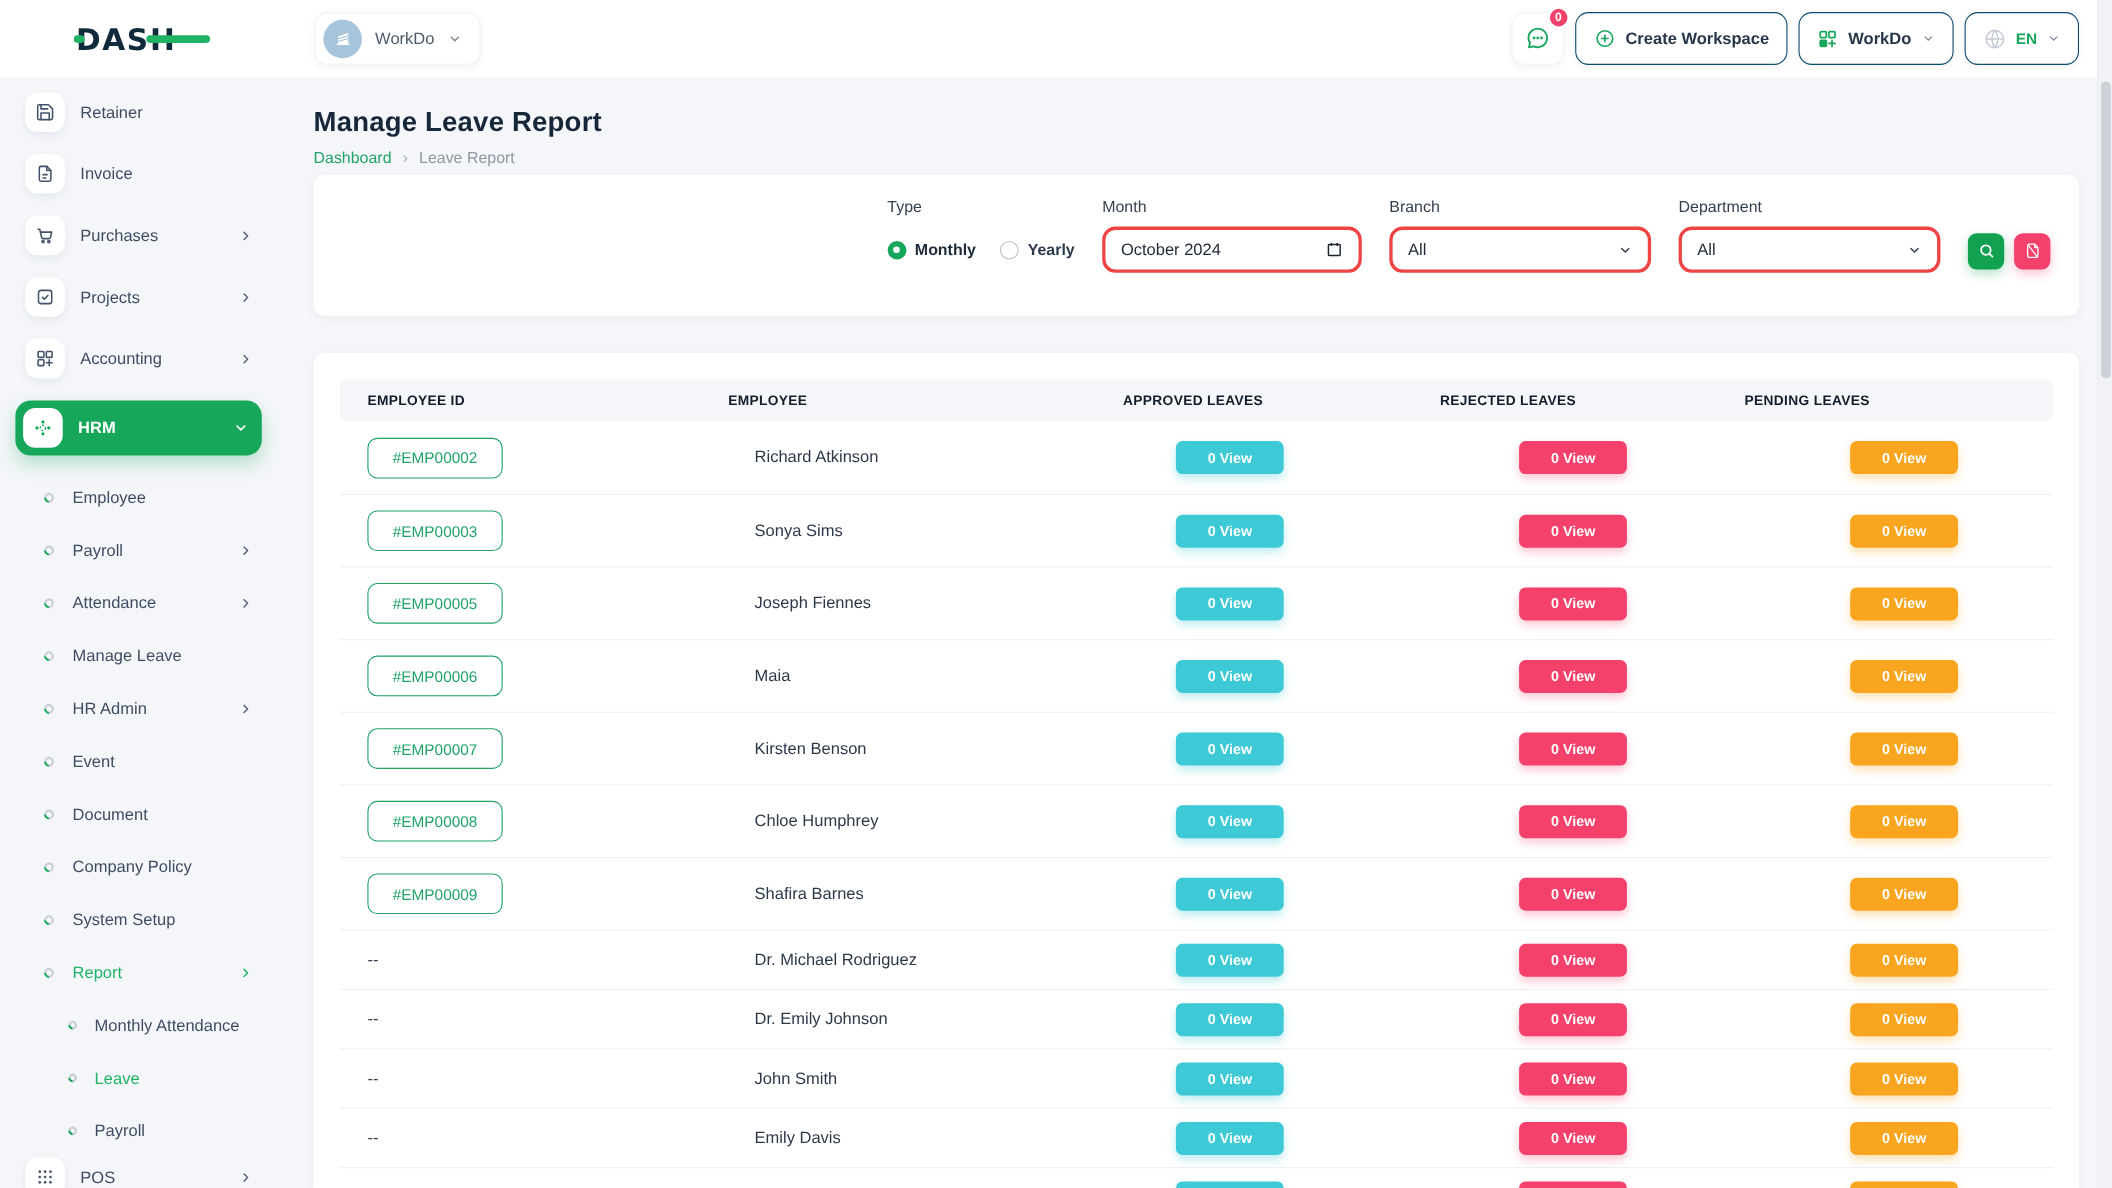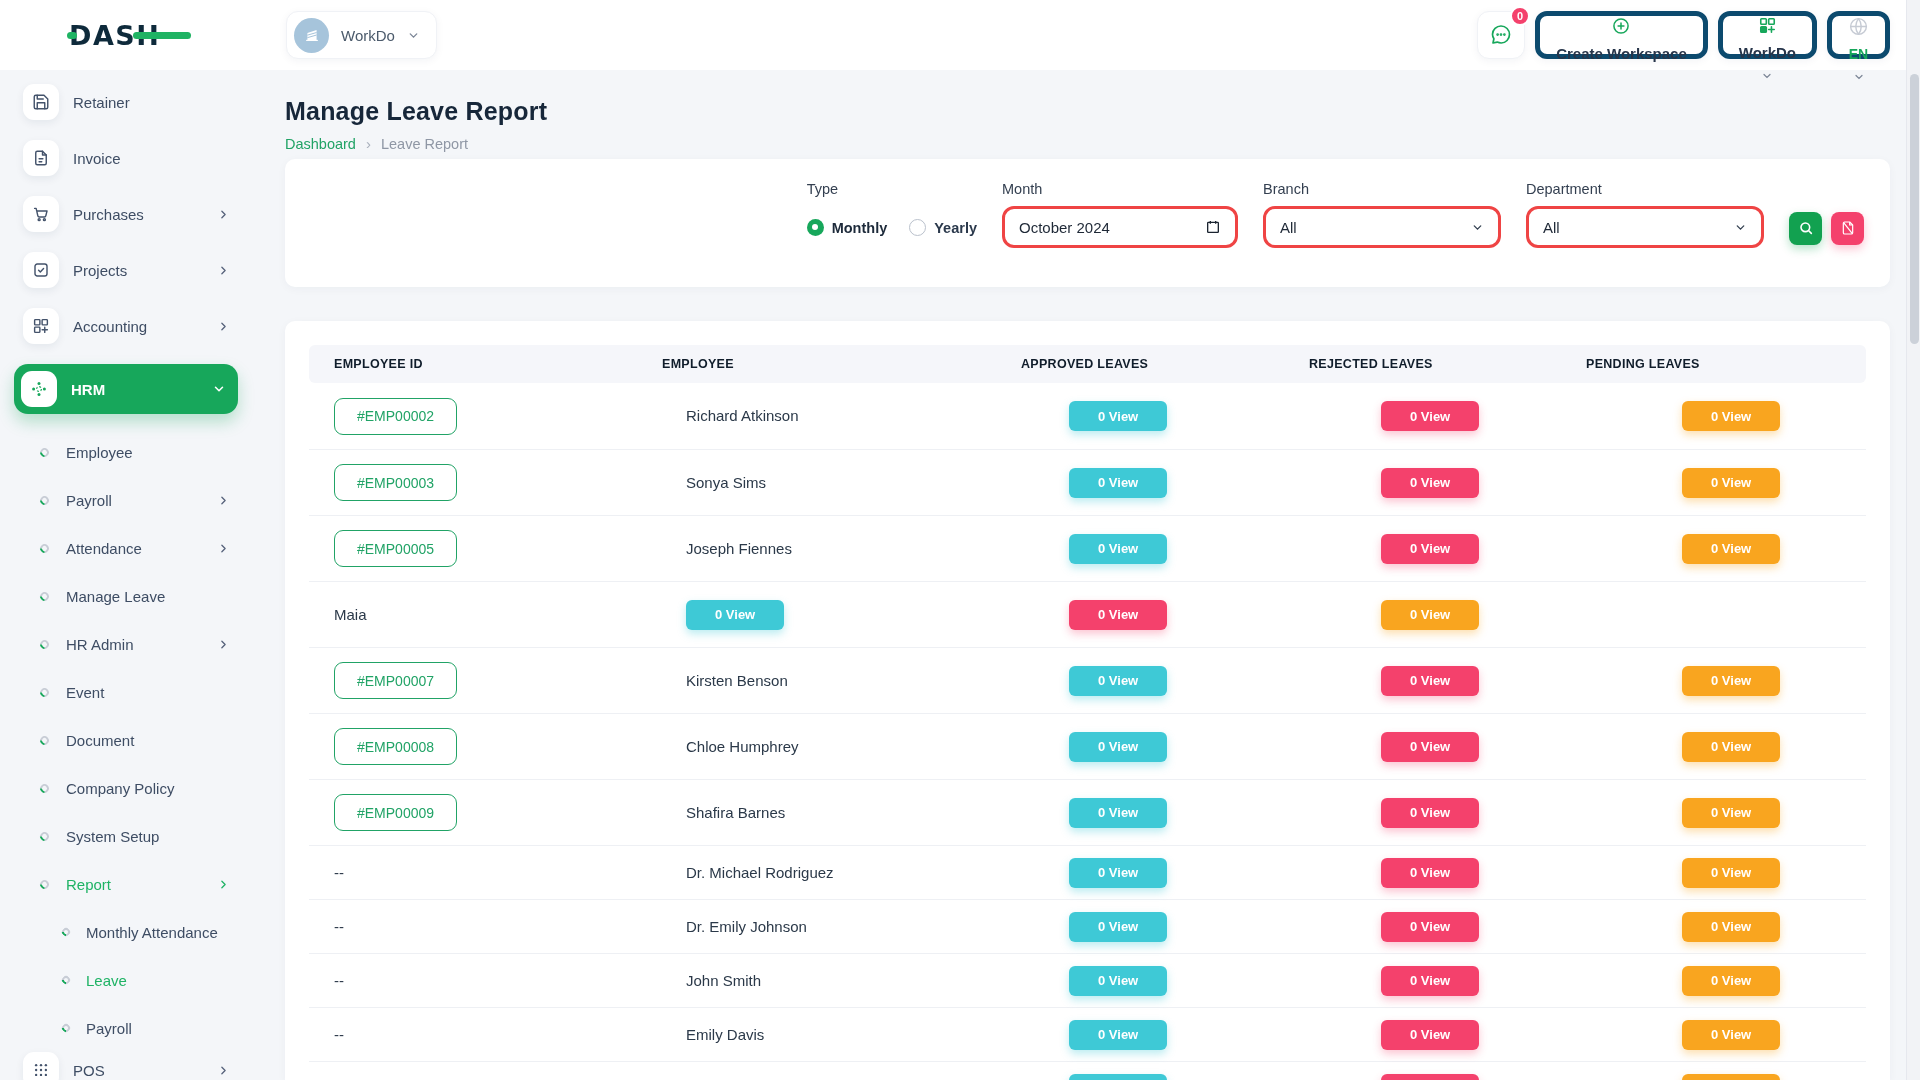--- a/index.html
+++ b/index.html
@@ -27,23 +27,23 @@
     position:relative; width:48px; height:48px; border-radius:12px; background:#fff;
     border:1px solid #f0f2f6; box-shadow:0 2px 8px rgba(20,40,70,.05);
     display:flex; align-items:center; justify-content:center; cursor:pointer;
   }
   .badge-count {
     position:absolute; top:-6px; right:-6px; min-width:20px; height:20px; border-radius:10px;
     background:#f4416c; color:#fff; font-size:11px; font-weight:700;
     display:flex; align-items:center; justify-content:center; border:2px solid #fff;
   }
   .top-pill {
-    height:48px; background:#fff; border:5px solid #0c4a6e; border-radius:12px;
+    height:48px; background:#fff; border:1px solid #0c4a6e; border-radius:12px;
     box-shadow:0 2px 8px rgba(20,40,70,.05); display:flex; align-items:center; gap:9px;
-    padding:0 16px; font-size:15px; font-weight:600; color:#27354a; cursor:pointer;flex-direction:column;
+    padding:0 16px; font-size:15px; font-weight:600; color:#27354a; cursor:pointer;
   }
   .chev { color:#7b8596; }
   .lang-label { color:#17a75b; font-weight:700; font-size:14px; }
 
   
   .layout { display:flex; height:1010px; }
   .sidebar { width:250px; flex:none; padding:14px 12px 0 14px; }
   .sb-row { display:flex; align-items:center; cursor:pointer; position:relative; }
   .sb-row.tile { height:36px; margin-bottom:20px; padding-left:9px; }
   .sb-tile {
@@ -519,20 +519,23 @@
           <div class="trow">
             <div>
               <button class="emp-btn">#EMP00005</button>
             </div>
             <div><span class="emp-name">Joseph Fiennes</span></div>
             <div><span class="view-badge teal">0 View</span></div>
             <div><span class="view-badge pink">0 View</span></div>
             <div><span class="view-badge orange">0 View</span></div>
           </div>
           <div class="trow">
+            <div>
+              <button class="emp-btn">#EMP00006</button>
+            </div>
             <div><span class="emp-name">Maia</span></div>
             <div><span class="view-badge teal">0 View</span></div>
             <div><span class="view-badge pink">0 View</span></div>
             <div><span class="view-badge orange">0 View</span></div>
           </div>
           <div class="trow">
             <div>
               <button class="emp-btn">#EMP00007</button>
             </div>
             <div><span class="emp-name">Kirsten Benson</span></div>

